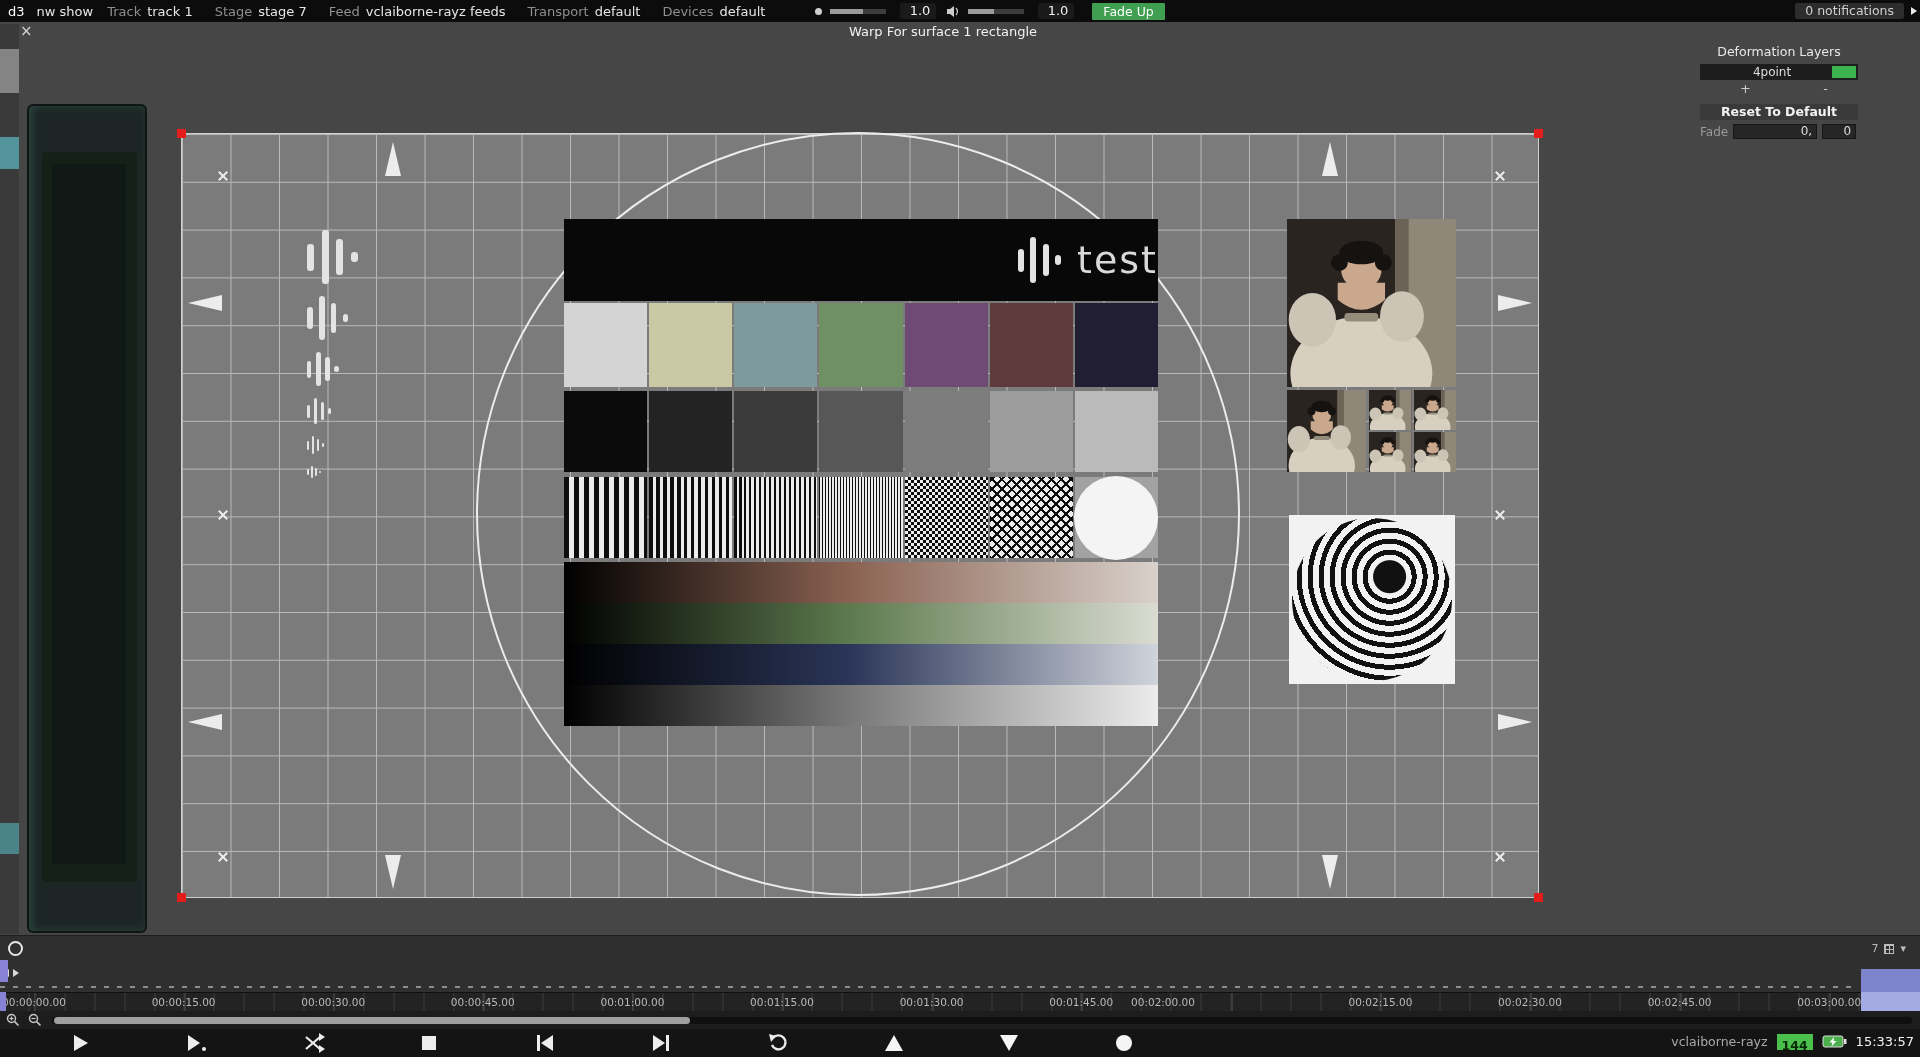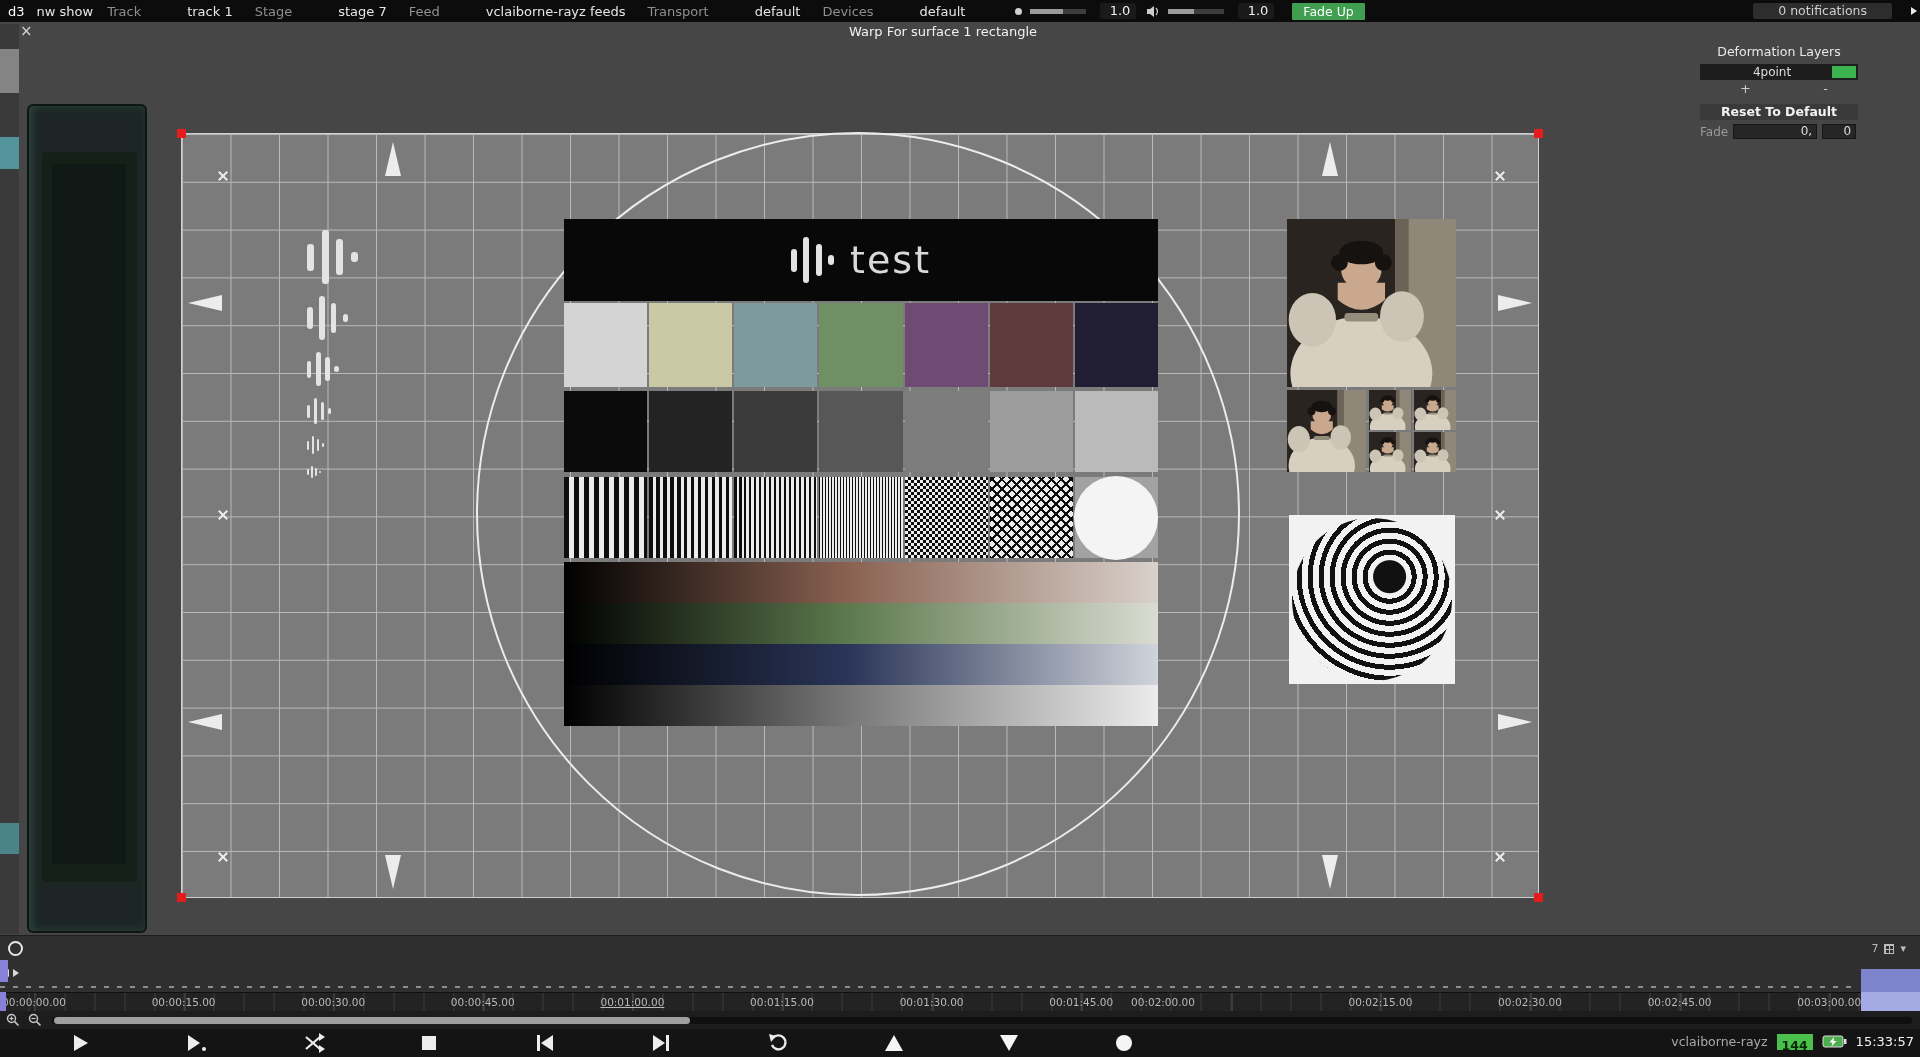--- a/index.html
+++ b/index.html
@@ -6,30 +6,30 @@
   html,body { width:1920px; height:1057px; }
   body { position:relative; overflow:hidden; background:#464646; color:#d6d6d6;
          font-family:"DejaVu Sans","Liberation Sans",sans-serif; }
 
   
   .topbar { position:absolute; left:0; top:0; width:1920px; height:22px; background:#0c0c0c;
             display:flex; align-items:center; font-size:13px; z-index:60; }
   .tb-app { color:#ffffff; padding:0 12px 0 8px; }
   .tb-show { color:#e6e6e6; margin-right:14px; }
   .menu-label { color:#8f8f8f; margin-right:6px; }
-  .menu-value { color:#e6e6e6; margin-right:22px;margin-left:40px; }
+  .menu-value { color:#e6e6e6; margin-right:22px; }
   .vol-dot { width:7px; height:7px; border-radius:50%; background:#cfcfcf; margin-left:28px; }
   .slider { width:56px; height:5px; background:#3d3d3d; position:relative; margin:0 8px; }
   .slider i { position:absolute; left:0; top:0; height:100%; background:#9a9a9a; display:block; }
   .vol-box { min-width:36px; text-align:right; color:#f0f0f0; background:#1a1a1a;
              height:16px; line-height:16px; padding:0 6px; margin:0 6px; border-radius:2px; }
   .fade-btn { background:#3f9e4f; color:#ffffff; height:17px; line-height:17px;
               padding:0 11px; margin-left:12px; font-size:12.5px; border-radius:1px; }
-  .notif { position:absolute; right:28px; top:3px; background:#2d2d2d; color:#cfcfcf;
-           height:16px; line-height:16px; padding:0 25px; font-size:12.5px; border-radius:2px; }
+  .notif { position:absolute; right:16px; top:3px; background:#2d2d2d; color:#cfcfcf;
+           height:16px; line-height:16px; padding:0 10px; font-size:12.5px; border-radius:2px; }
   .notif-arrow { position:absolute; right:3px; top:7px; width:0; height:0;
                  border-top:4px solid transparent; border-bottom:4px solid transparent;
                  border-left:6px solid #e8e8e8; }
 
   .editor-title { position:absolute; left:943px; top:24px; transform:translateX(-50%);
                   font-size:13px; color:#f2f2f2; z-index:55; }
   .close-x { position:absolute; left:20px; top:22px; color:#d2d2d2; font-size:15px; z-index:55; }
 
   
   .left-strip { position:absolute; left:0; top:24px; width:19px; height:910px; background:#3a3a3a; }
@@ -50,21 +50,21 @@
              background-color:#7b7b7b;
              background-image:linear-gradient(90deg,#b9b9b9 1px,transparent 1px),
                               linear-gradient(#b9b9b9 1px,transparent 1px);
              background-size:48.5px 47.8px; border:1px solid #cfcfcf; }
   .circle-overlay { position:absolute; left:294px; top:-2px; width:764px; height:764px;
                     border:2px solid #ececec; border-radius:50%; }
 
   
   .tp-card { position:absolute; left:382px; top:85px; width:594px; height:507px; }
   .tp-logo { position:absolute; left:0; top:0; width:100%; height:82px; background:#080808;
-             display:flex; align-items:center; justify-content:center; gap:16px; }
+             display:flex; align-items:center; justify-content:flex-end; gap:16px; }
   .logo-text { font-size:38px; color:#d9d9d9; letter-spacing:2px; }
   .bars-glyph { display:flex; align-items:center; }
   .bars-glyph i { background:#e3e3e3; border-radius:3px; display:block; }
   .tp-row { position:absolute; left:0; width:100%; display:grid;
             grid-template-columns:repeat(7,1fr); gap:2px; }
   #tp-colors { top:84px; height:84px; }
   #tp-grays  { top:172px; height:81px; }
   #tp-patterns { top:258px; height:81px; }
   .swatch { width:100%; height:100%; }
   .pseg { width:100%; height:100%; }
@@ -419,21 +419,21 @@
     <span>▾</span>
   </div>
 </div>
 <div class="dash-row"></div>
 
 <div class="ruler" id="ruler">
     <span class="tick-label" style="left: 34px;">00:00:00.00</span>
     <span class="tick-label" style="left: 183.6px;">00:00:15.00</span>
     <span class="tick-label" style="left: 333.2px;">00:00:30.00</span>
     <span class="tick-label" style="left: 482.8px;">00:00:45.00</span>
-    <span class="tick-label" style="left: 632.4px; text-decoration: underline;">00:01:00.00</span>
+    <span class="tick-label" style="left: 632.4px;">00:01:00.00</span>
     <span class="tick-label" style="left: 782px;">00:01:15.00</span>
     <span class="tick-label" style="left: 931.6px;">00:01:30.00</span>
     <span class="tick-label" style="left: 1081.2px;">00:01:45.00</span>
     <span class="tick-label" style="left: 1163px;">00:02:00.00</span>
     <span class="tick-label" style="left: 1380.4px;">00:02:15.00</span>
     <span class="tick-label" style="left: 1530px;">00:02:30.00</span>
     <span class="tick-label" style="left: 1679.6px;">00:02:45.00</span>
     <span class="tick-label" style="left: 1829.2px;">00:03:00.00</span>
   </div>
 <div class="ph-sliver"></div>

